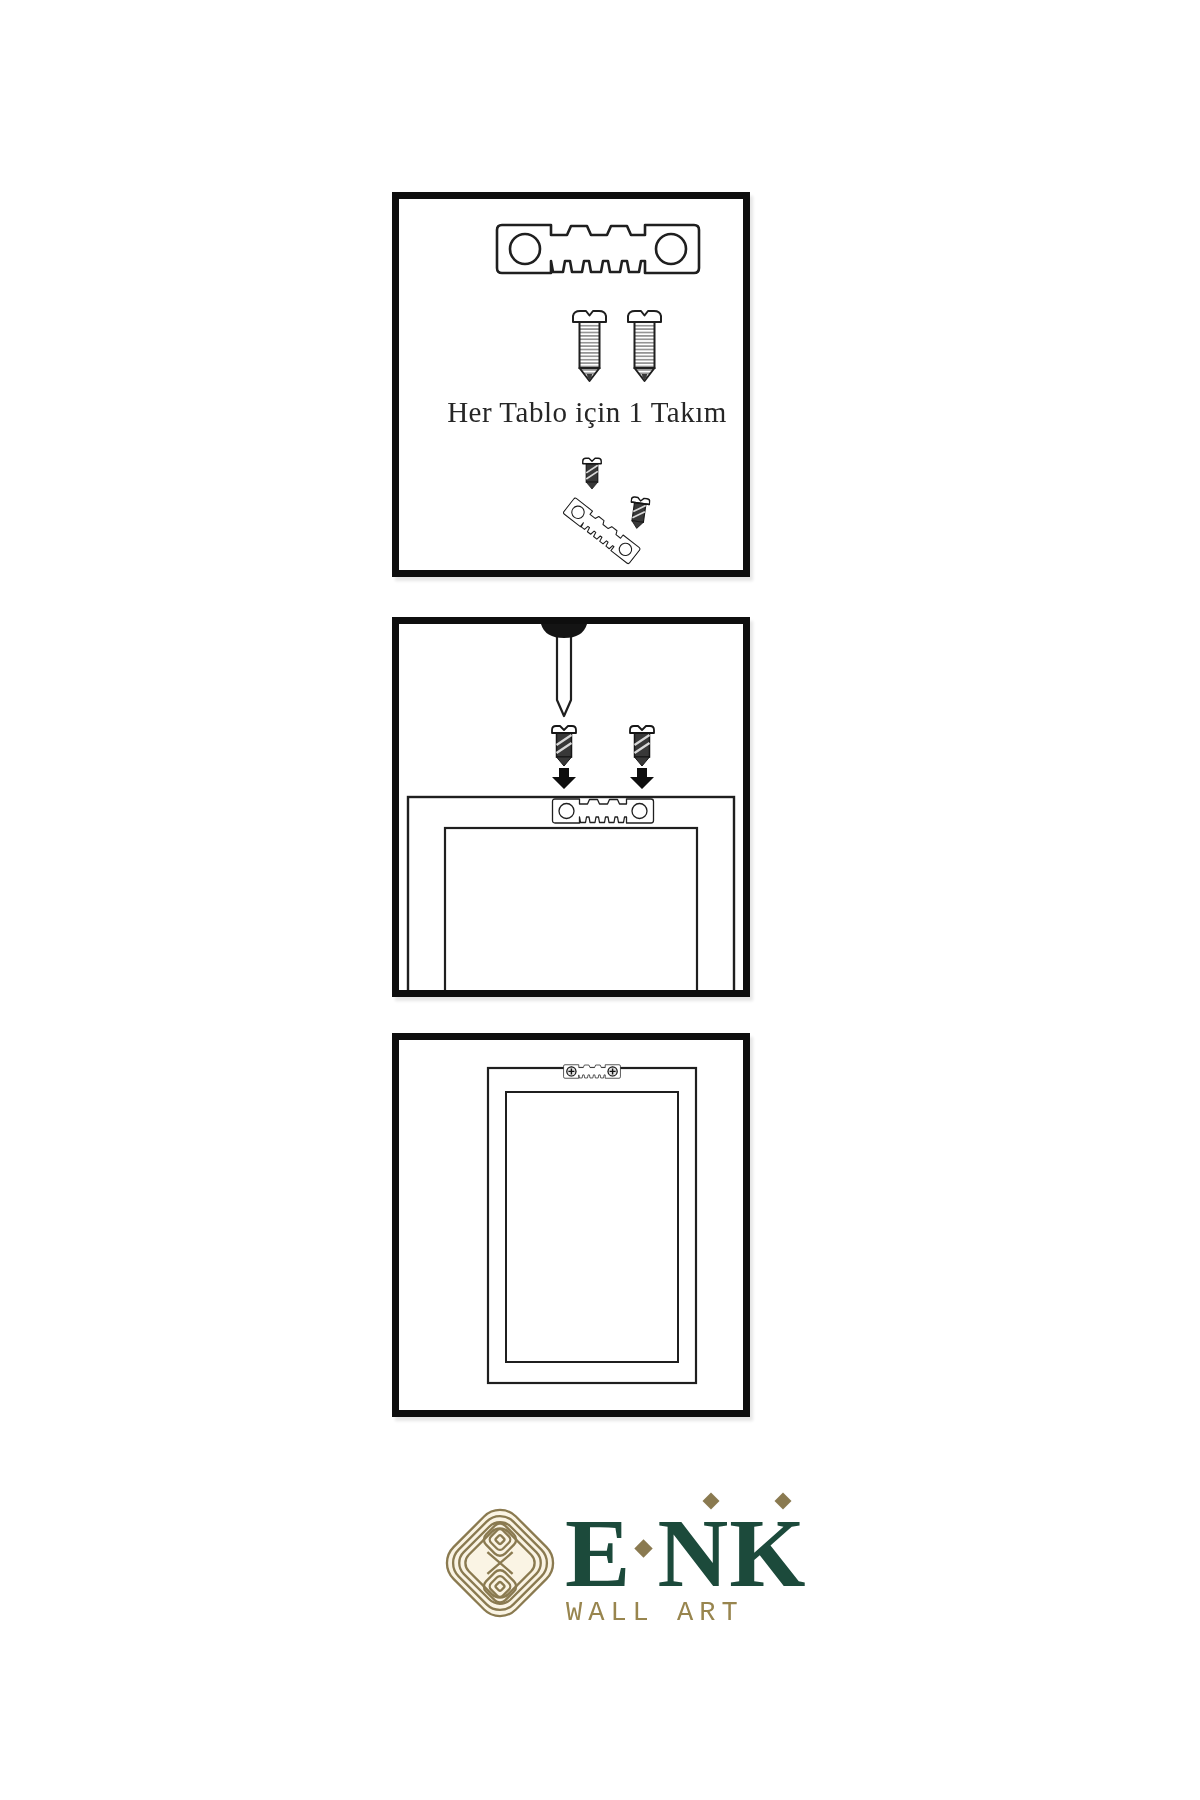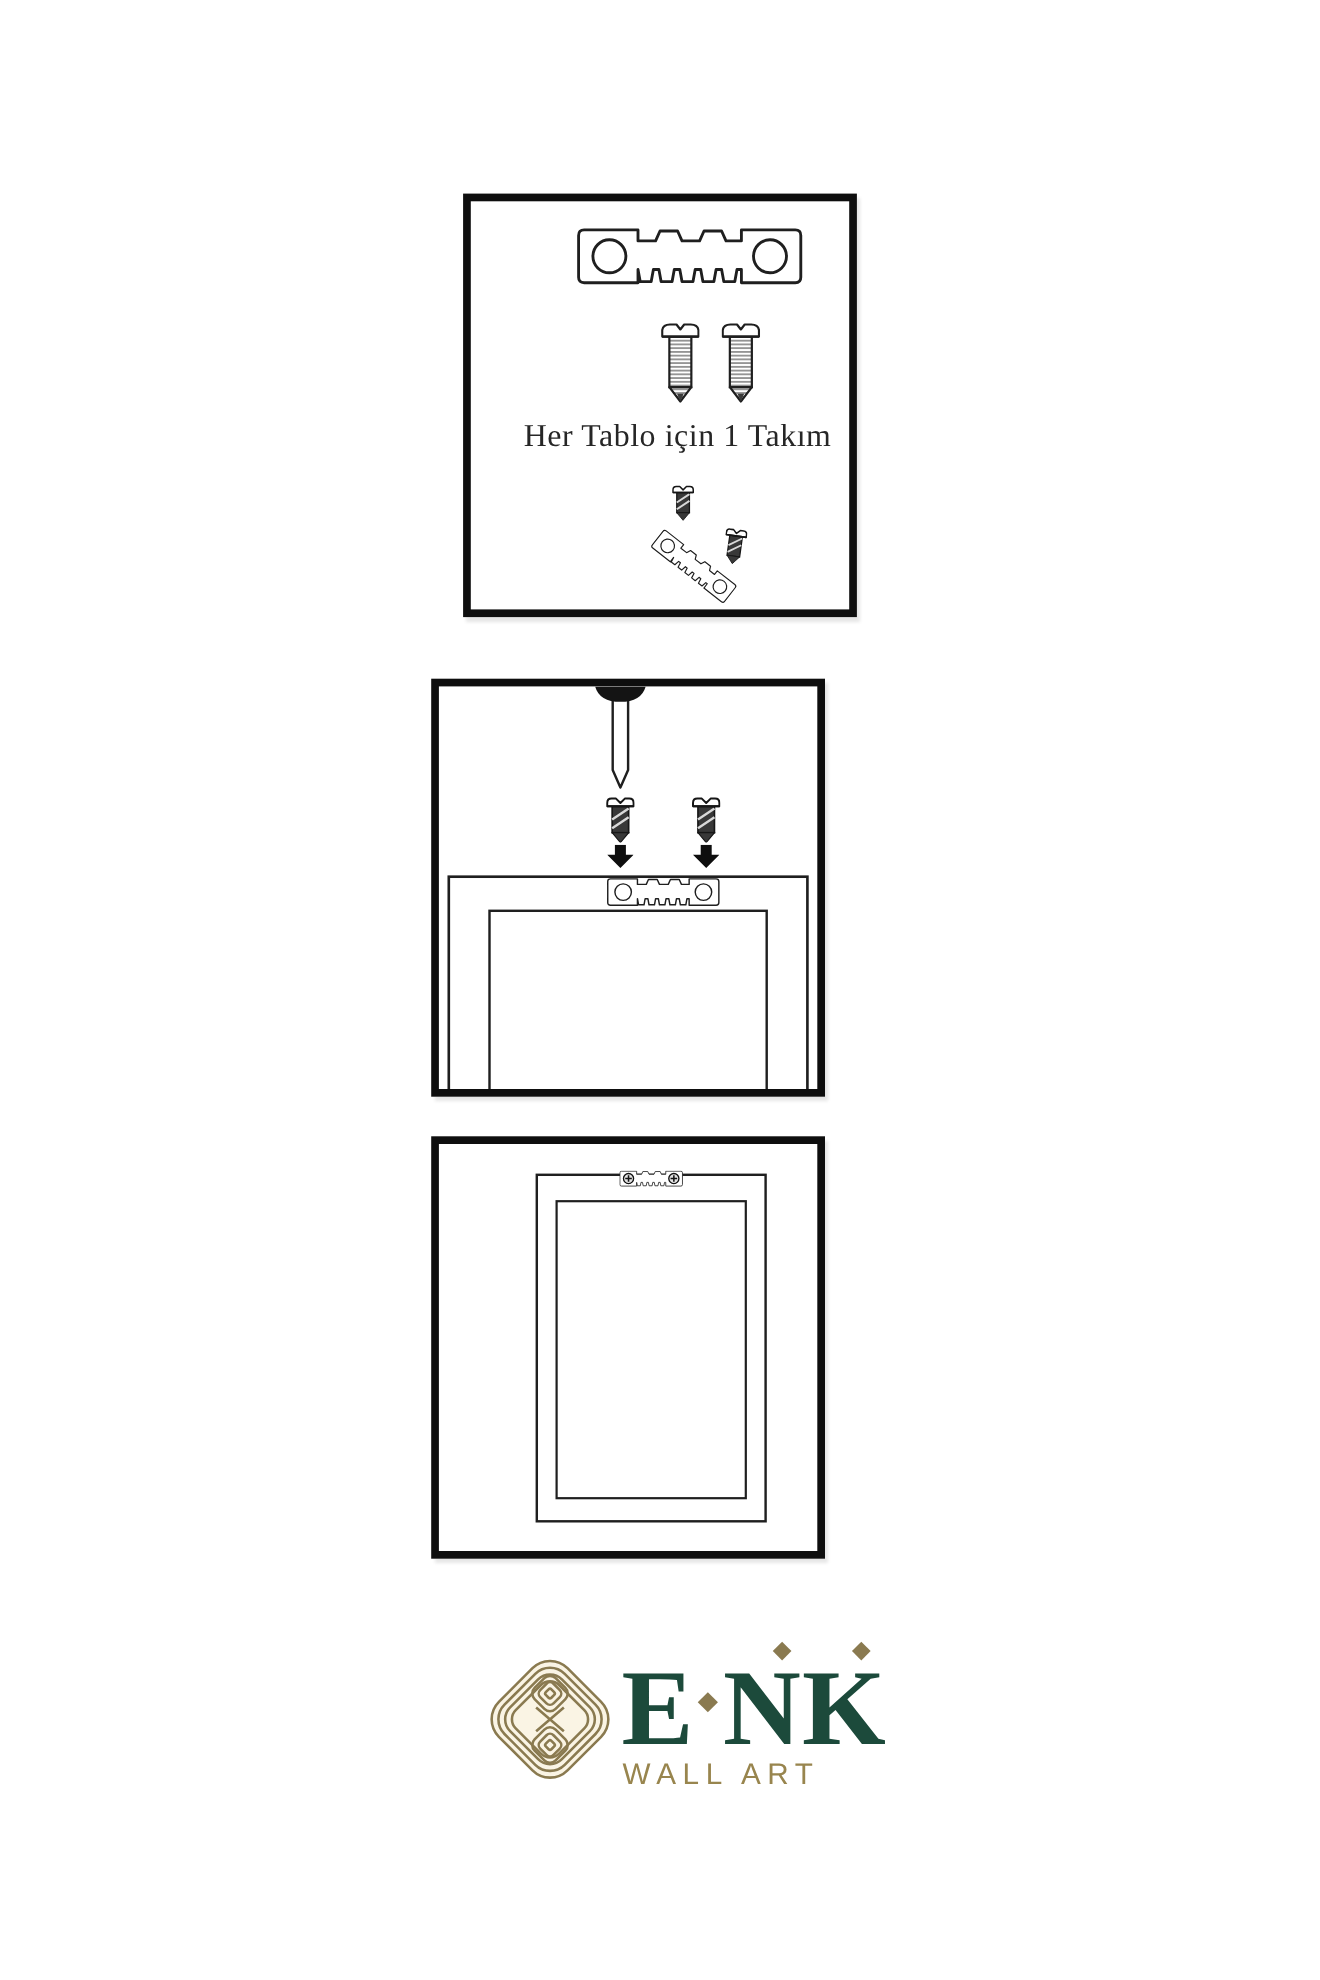--- a/index.html
+++ b/index.html
@@ -11,21 +11,21 @@
     overflow:hidden;
   }
   .panel {
     position:absolute;
     left:392px;
     width:344px;
     border:7px solid #0e0e0e;
     background:#ffffff;
     box-shadow:3px 4px 3px rgba(0,0,0,0.10);
   }
-  .panel-1 { top:176px; height:371px;margin-left:29px; }
+  .panel-1 { top:192px; height:371px; }
   .panel-2 { top:617px; height:366px; }
   .panel-3 { top:1033px; height:370px; }
   .panel svg.illus { position:absolute; top:0; left:0; }
   .caption {
     position:absolute; top:198px; left:32px; width:312px;
     text-align:center;
     font-family:"Liberation Serif", serif;
     font-size:29px; line-height:1.05;
     letter-spacing:0.5px;
     color:#262626;
@@ -39,21 +39,21 @@
     font-weight:bold; font-size:98px; line-height:1;
     letter-spacing:1px; color:#1c4a3b; white-space:nowrap;
   }
   .diamond { background:#8a7a50; transform:rotate(45deg); display:inline-block; }
   .d1 { width:13px; height:13px; vertical-align:31px; margin:0 7px 0 6px; }
   .d2, .d3 { position:absolute; width:12px; height:12px; top:-9px; }
   .d2 { left:140px; }
   .d3 { left:212px; }
   .subtitle {
     position:absolute; left:566px; top:1598px;
-    font-family:Liberation Sans, sans-serif;
+    font-family:Liberation Mono, monospace;
     font-size:27px; letter-spacing:6px;
     color:#98854e; white-space:nowrap;
   }
 </style>
 </head>
 <body>
 
 <svg width="0" height="0" style="position:absolute" aria-hidden="true">
   <defs>
     <pattern id="threads" width="6" height="3.4" patternUnits="userSpaceOnUse">

